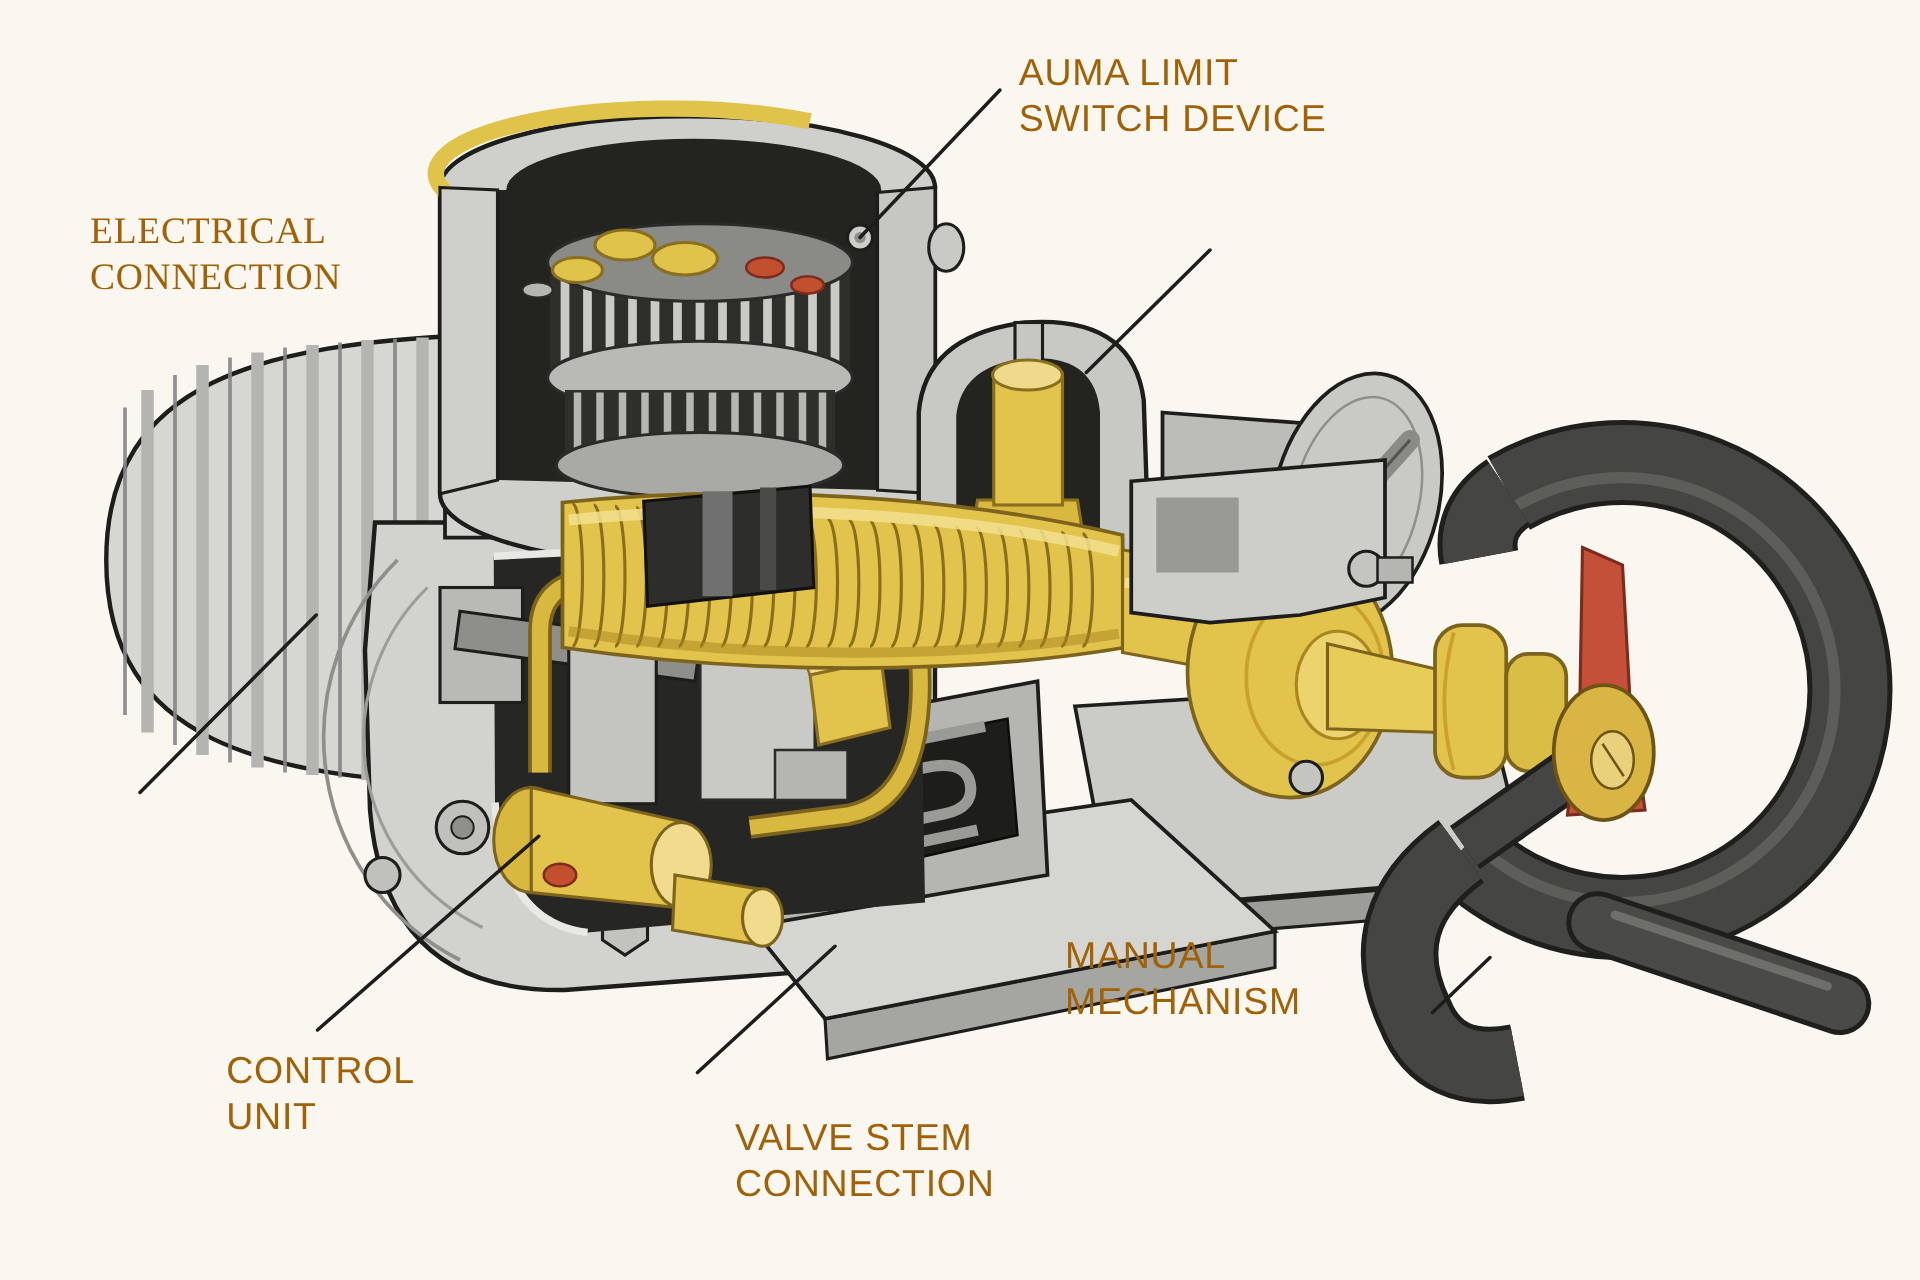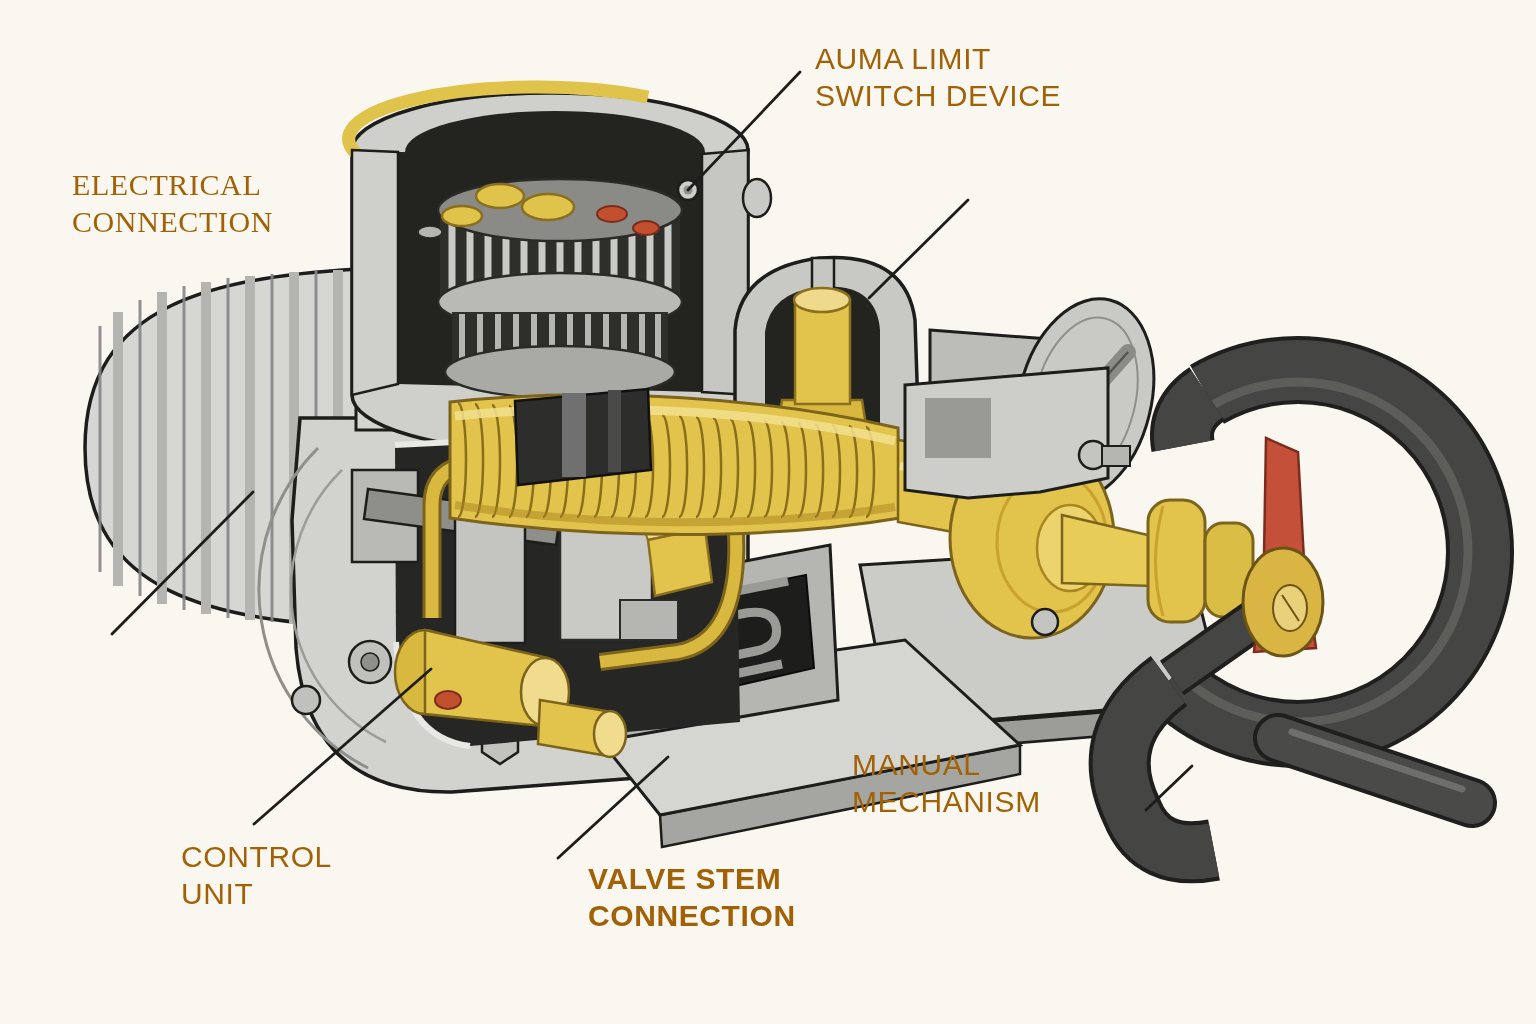--- a/index.html
+++ b/index.html
@@ -10,21 +10,21 @@
   .illus{position:absolute;left:0;top:0;}
   .lbl{
     position:absolute;white-space:pre-line;color:#a16207;
     font-size:30px;line-height:1.24;font-weight:500;letter-spacing:.6px;
   }
   .lbl-electrical{left:72px;top:166px;font-family:Liberation Serif, serif;}
   .lbl-auma{left:815px;top:40px;}
   .lbl-empty{left:980px;top:163px;}
   .lbl-motor{left:52px;top:642px;}
   .lbl-control{left:165px;top:838px;margin-left:16px;}
-  .lbl-valve{left:588px;top:860px;font-weight:bold;}
+  .lbl-valve{left:588px;top:892px;}
   .lbl-manual{left:852px;top:746px;}
 </style>
 </head>
 <body>
 
 <div class="stage">
 
 <svg class="illus" width="1536" height="1024" viewBox="0 0 1536 1024">
 
   <g>

